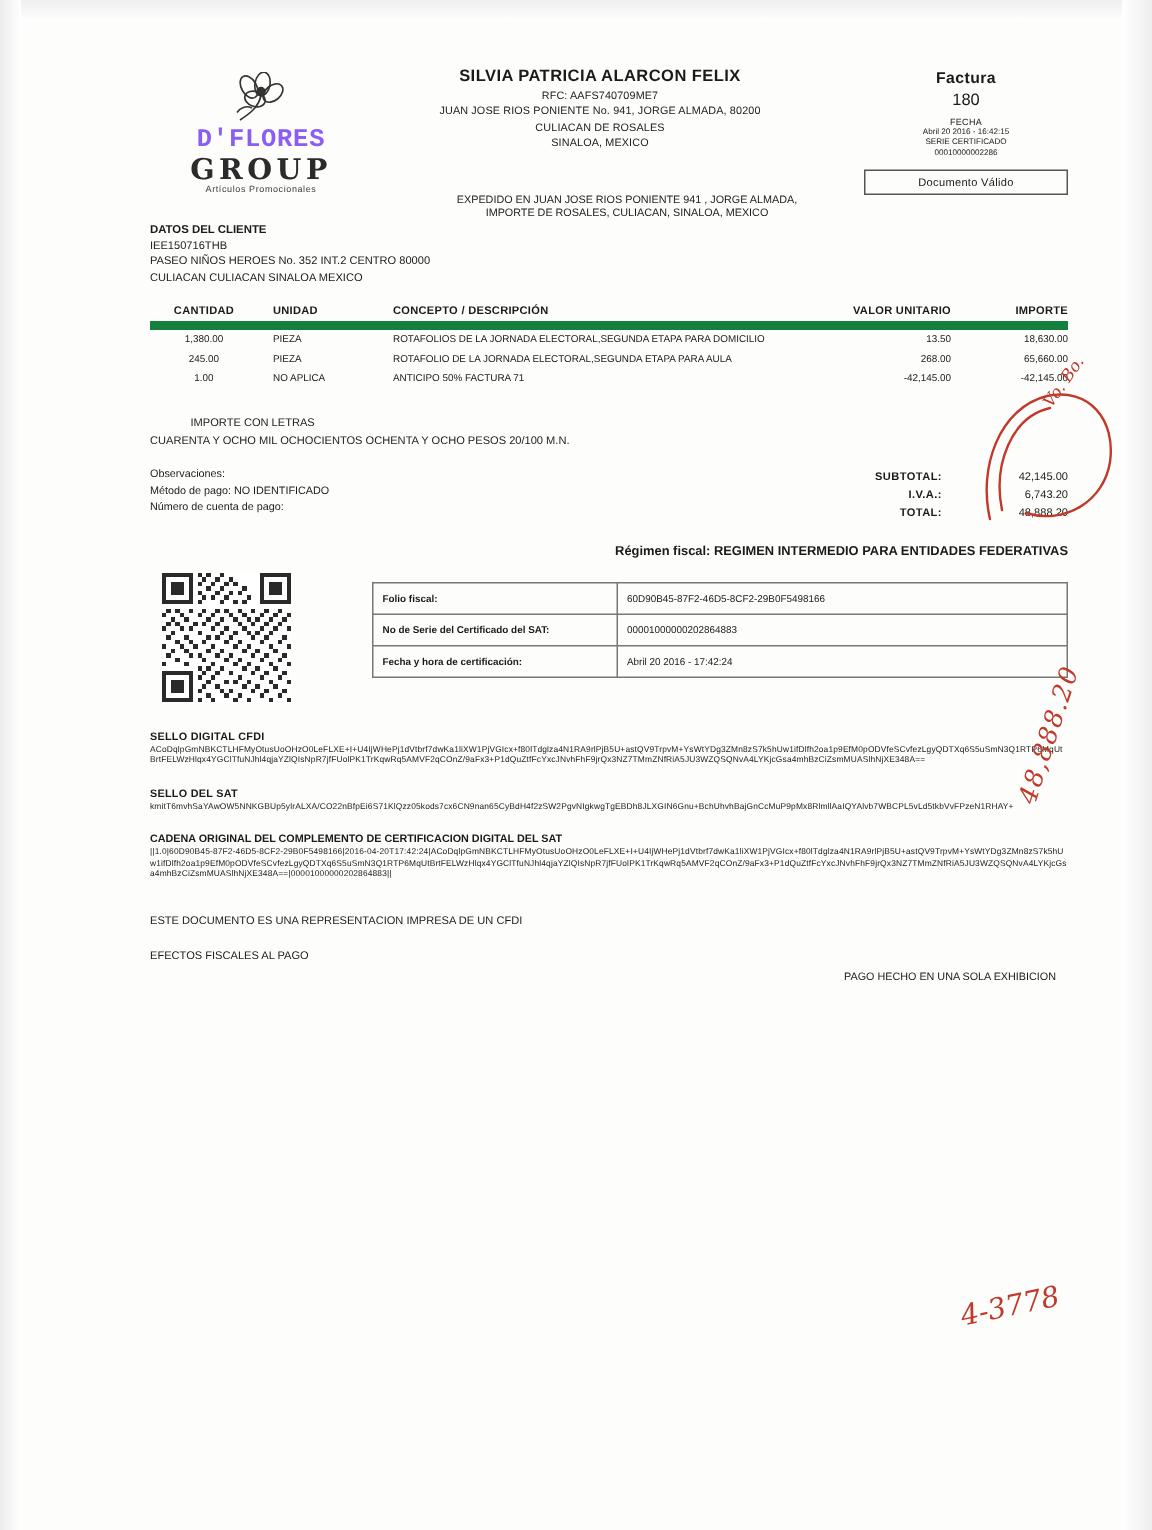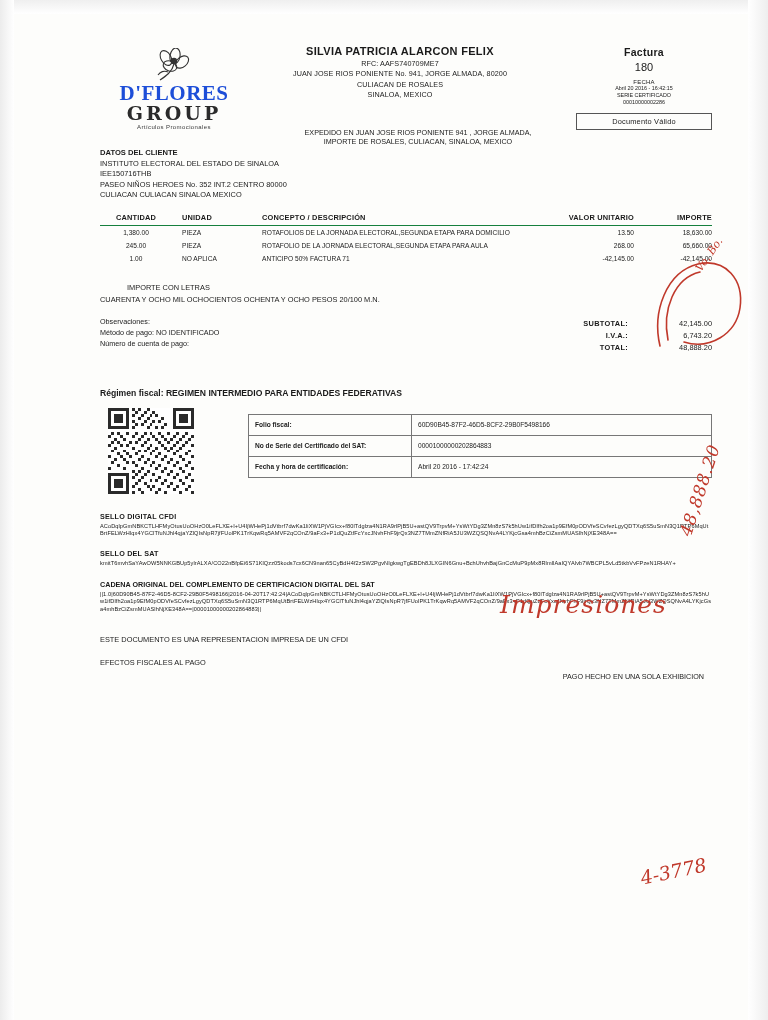--- a/index.html
+++ b/index.html
@@ -52,25 +52,25 @@
     left: 10px;
     top: 12px;
     width: 128px;
     text-align: center;
   }
   .logo-mark {
     height: 36px;
     position: relative;
   }
   .logo-name {
-    font-family: Liberation Serif, serif;
+    font-family: Liberation Mono, monospace;
     font-weight: bold;
-    font-size: 21px;
+    font-size: 17px;
     letter-spacing: 0.5px;
-    color: #1d4ed8;
+    color: #8b5cf6;
     line-height: 19px;
   }
   .logo-sub {
     font-family: "DejaVu Serif", serif;
     font-weight: bold;
     font-size: 19px;
     letter-spacing: 3px;
     color: #2b2b2b;
     line-height: 20px;
   }
@@ -127,21 +127,21 @@
 
   
   .items {
     margin-top: 10px;
     width: 100%;
     border-collapse: collapse;
   }
   .items th {
     font-size: 7.4px;
     font-weight: bold;
-    border-bottom: 1px solid #15803d;
+    border-bottom: 6px solid #15803d;
     padding: 2px 0 3px 0;
     letter-spacing: .2px;
   }
   .items td {
     font-size: 6.6px;
     padding: 3px 0;
     vertical-align: top;
   }
   .c-cant { width: 72px; text-align: center; }
   .c-unid { width: 80px; text-align: left; padding-left: 10px !important; }
@@ -166,23 +166,24 @@
     top: 2px;
     width: 250px;
     font-size: 7.4px;
     line-height: 12px;
   }
   .totals .row { display: flex; justify-content: space-between; }
   .totals .lbl { font-weight: bold; letter-spacing: .3px;}
   .totals .val { width: 70px; text-align: right; }
 
   .regimen {
-    margin-top: 28px;
+    margin-top: 8px;
     font-size: 8.6px;
     font-weight: bold;
+    text-align: right;
   }
 
   
   .qr-area {
     margin-top: 10px;
     position: relative;
     height: 92px;
   }
   .qr {
     position: absolute;
@@ -316,21 +317,20 @@
       </div>
     </div>
 
     <div style="text-align:center;margin-top:-4px;margin-left:24px;">
       <div style="font-size:7.2px;">EXPEDIDO EN JUAN JOSE RIOS PONIENTE 941 , JORGE ALMADA,</div>
       <div style="font-size:7.2px;">IMPORTE DE ROSALES, CULIACAN, SINALOA, MEXICO</div>
     </div>
 
     <div class="client">
       <div class="client-title">DATOS DEL CLIENTE</div>
-      <div class="client-line">INSTITUTO ELECTORAL DEL ESTADO DE SINALOA</div>
       <div class="client-line">IEE150716THB</div>
       <div class="client-line">PASEO NIÑOS HEROES No. 352 INT.2 CENTRO 80000</div>
       <div class="client-line">CULIACAN CULIACAN SINALOA MEXICO</div>
     </div>
 
     <table class="items">
       <thead>
         <tr>
           <th class="c-cant">CANTIDAD</th>
           <th class="c-unid">UNIDAD</th>
@@ -635,15 +635,14 @@
   <div class="hw hw-scribble">
     <svg width="110" height="110" viewBox="0 0 110 110">
       <g fill="none" stroke="#c0392b" stroke-width="1.6" stroke-linecap="round">
         <path d="M12 96 C4 62, 18 22, 50 14 C78 8, 96 30, 92 58 C88 84, 62 100, 36 92"></path>
         <path d="M20 90 C14 60, 26 28, 52 22"></path>
       </g>
     </svg>
   </div>
   <div class="hw hw-vobo">Vo. Bo.</div>
   <div class="hw hw-amount">48,888.20</div>
-  <div class="hw hw-impresiones">Impresiones</div>
   <div class="hw hw-bottom">4-3778</div>
 </div>
 
 </body></html>

